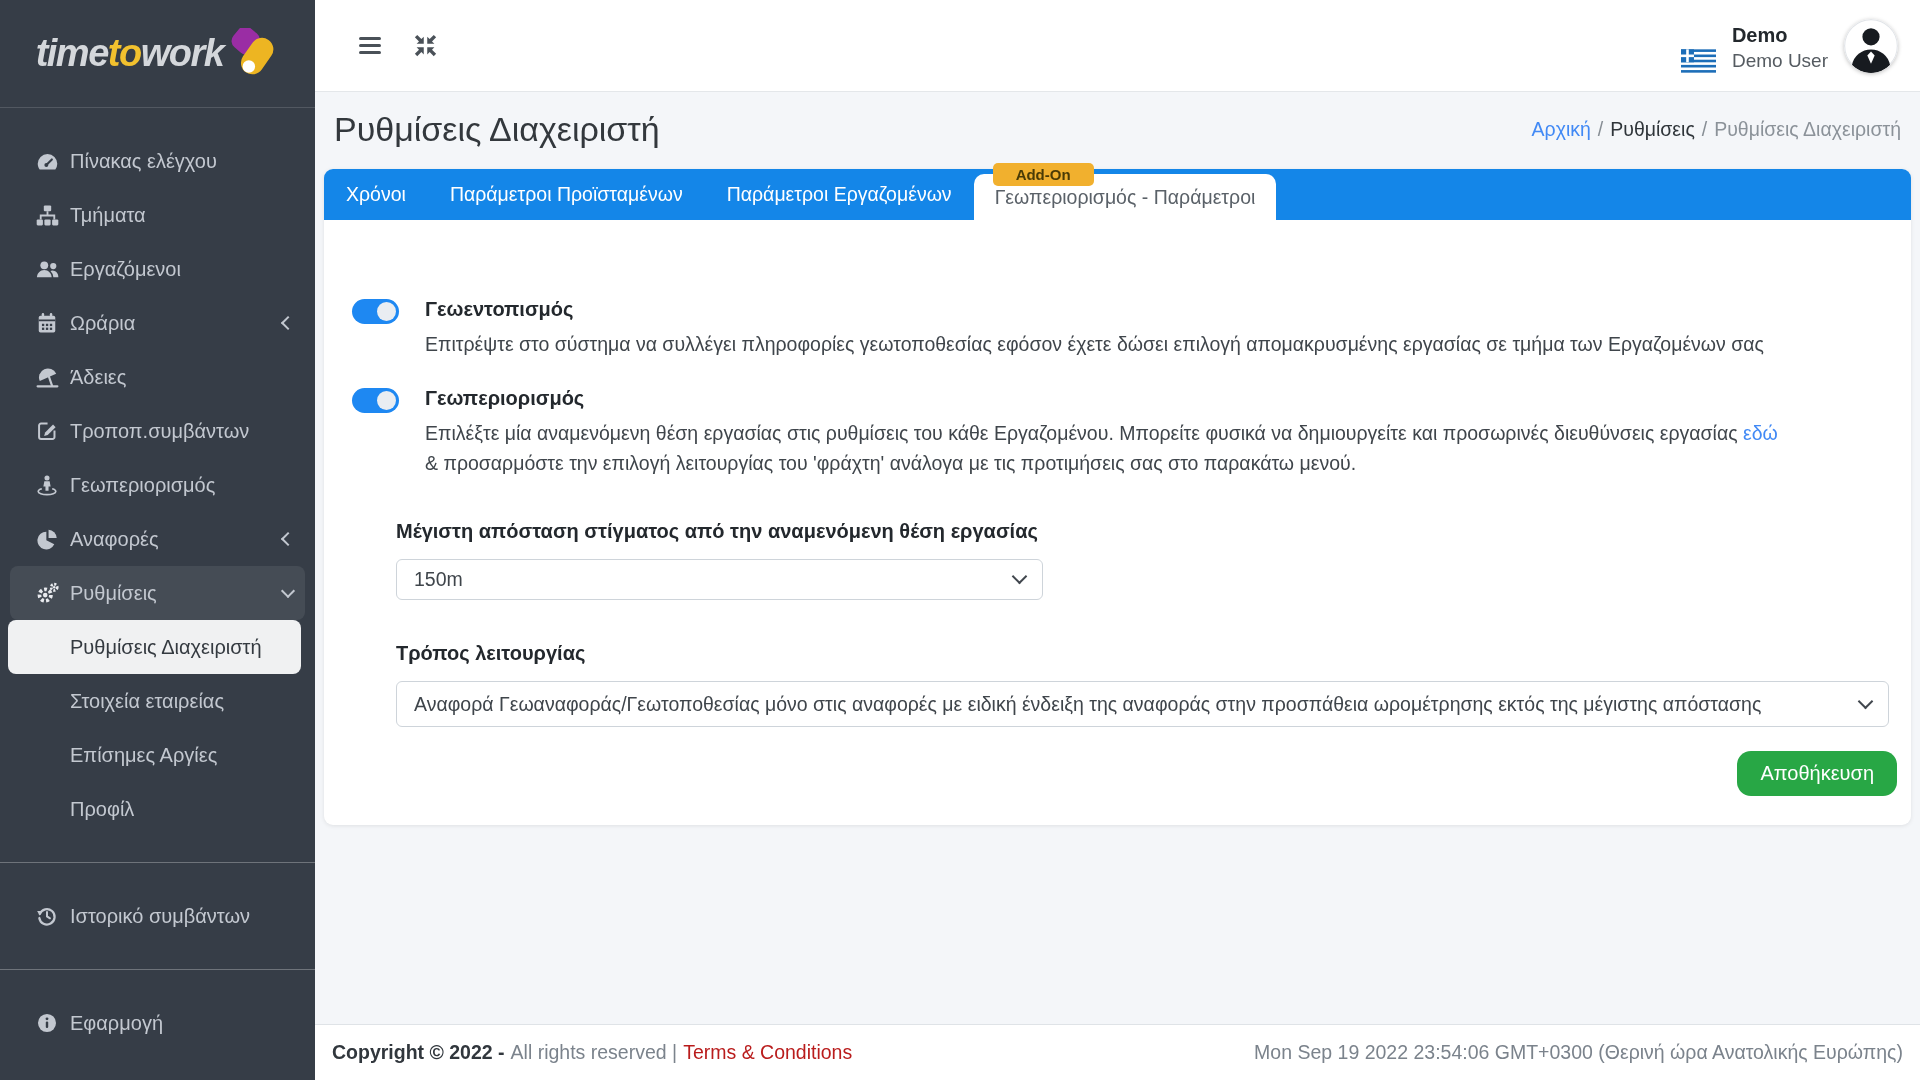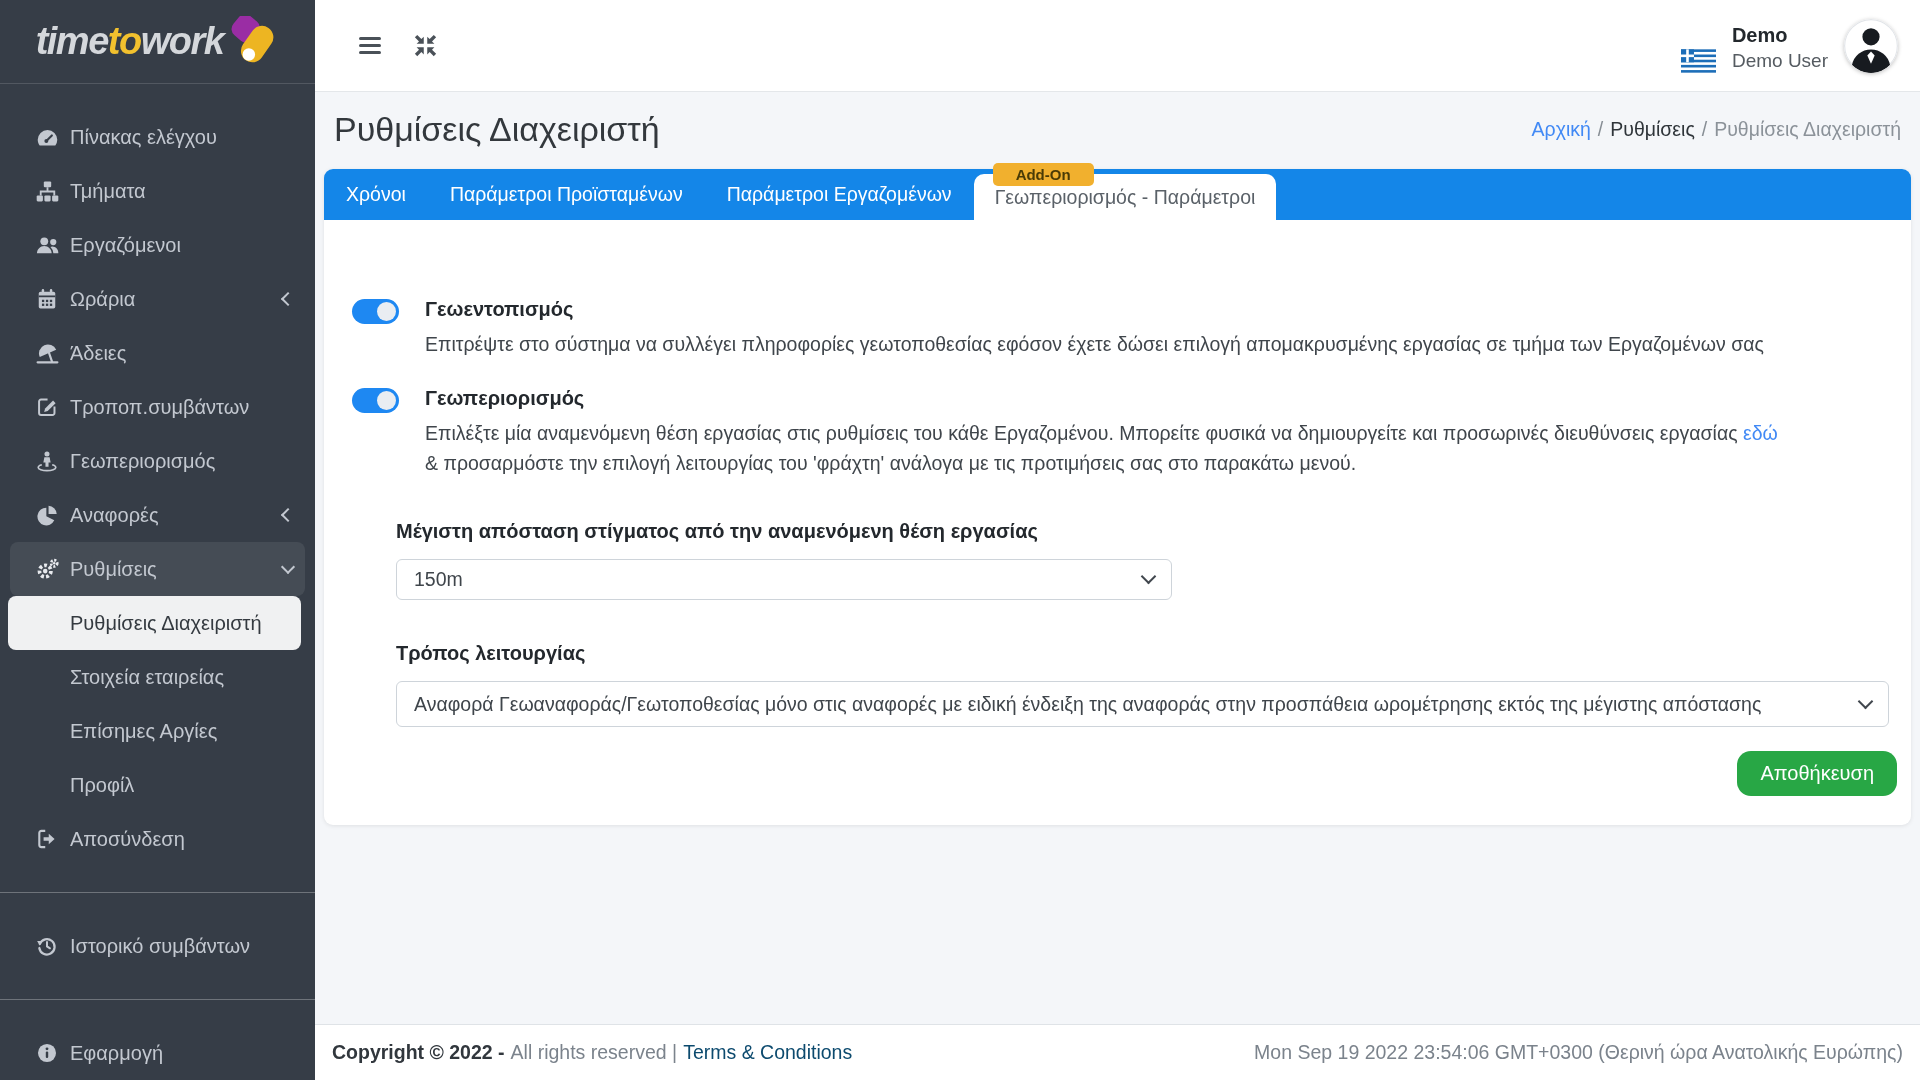--- a/index.html
+++ b/index.html
@@ -56,31 +56,31 @@
   .toggle-row{display:flex;align-items:flex-start;margin-bottom:27px}
   .switch{width:47px;height:25px;border-radius:13px;background:#1e88f2;position:relative;flex-shrink:0;margin-top:2px;cursor:pointer}
   .switch::after{content:"";position:absolute;right:3px;top:3px;width:19px;height:19px;border-radius:50%;background:#e9edf2}
   .toggle-text{margin-left:26px}
   .toggle-label{font-size:20px;font-weight:bold;color:#23282d;line-height:25px;margin-bottom:7px}
   .toggle-desc{font-size:19.5px;color:#3f454b;line-height:30px}
   .inline-link{color:#4189f5;cursor:pointer;text-decoration:none}
 
   .field-label{font-size:20px;font-weight:bold;color:#23282d;margin:42px 0 0 44px}
   .select{border:1px solid #ced4da;border-radius:6px;background:#fff;height:41px;display:flex;align-items:center;justify-content:space-between;padding:0 17px;font-size:19.5px;color:#3f454b;cursor:pointer;margin:16px 0 0 44px}
-  .select-sm{width:776px}
+  .select-sm{width:647px}
   .select-lg{width:1493px;height:46px}
   .caret{width:11px;height:11px;border-right:2.2px solid #41474e;border-bottom:2.2px solid #41474e;transform:rotate(45deg);margin-top:-6px;flex-shrink:0}
   .save-row{display:flex;justify-content:flex-end;margin-top:24px}
   .save-btn{background:#28a745;color:#fff;border:none;border-radius:14px;height:45px;padding:0 23px;font-size:20px;font-family:inherit;cursor:pointer}
 
   
   .footer{height:56px;background:#fff;border-top:1px solid #dfe3e7;display:flex;align-items:center;padding:0 17px;font-size:19.5px;color:#7b838c}
   .foot-bold{font-weight:bold;color:#31373d;margin-right:6px}
   .foot-plain{margin-right:6px}
-  .foot-link{color:#0c4a6e;text-decoration:none;cursor:pointer}
+  .foot-link{color:#b91c1c;text-decoration:none;cursor:pointer}
   .foot-right{margin-left:auto}
 </style>
 </head>
 <body>
 
 <div class="app">
 
   <aside class="sidebar">
     <div class="logo">
       <span class="logo-text"><span>time</span><span class="to">to</span><span>work</span></span>
@@ -213,29 +213,20 @@
       <div class="sub-item">
         <span>Στοιχεία εταιρείας</span>
       </div>
       <div class="sub-item">
         <span>Επίσημες Αργίες</span>
       </div>
       <div class="sub-item">
         <span>Προφίλ</span>
       </div>
 
-      <div class="nav-item">
-        <span class="nav-icon">
-          <svg viewBox="0 0 20 20" width="22" height="22">
-              <path fill="none" stroke="#c3c8d0" stroke-width="1.9" d="M8.4 2.6H4.9A1.9 1.9 0 0 0 3 4.5v11a1.9 1.9 0 0 0 1.9 1.9h3.5"></path>
-              <path fill="#c3c8d0" d="M11.6 5.3 16.9 10l-5.3 4.7v-3H6.9V8.3h4.7z"></path>
-            </svg>
-        </span>
-        <span>Αποσύνδεση</span>
-      </div>
 
       <hr class="side-divider">
 
       <div class="nav-item after-div">
         <span class="nav-icon">
           <svg viewBox="0 0 20 20" width="22" height="22">
               <path fill="none" stroke="#c3c8d0" stroke-width="2" stroke-linecap="round" d="M3.4 8.2a7 7 0 1 1-.4 3.6"></path>
               <path fill="#c3c8d0" d="M1 5.4h4.8L3.4 9.6z"></path>
               <path fill="none" stroke="#c3c8d0" stroke-width="1.8" stroke-linecap="round" d="M10 6.4v4l2.7 1.7"></path>
             </svg>

